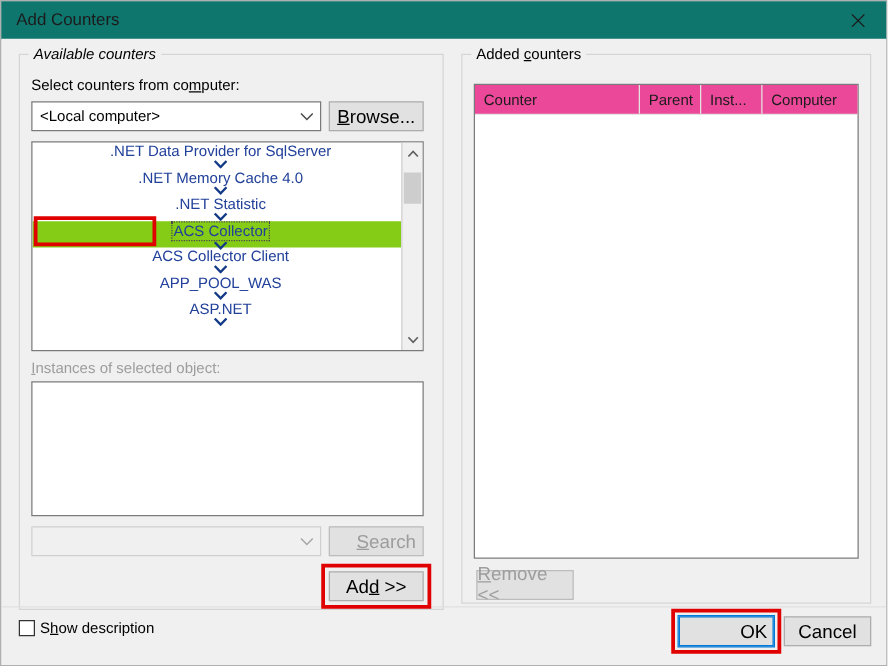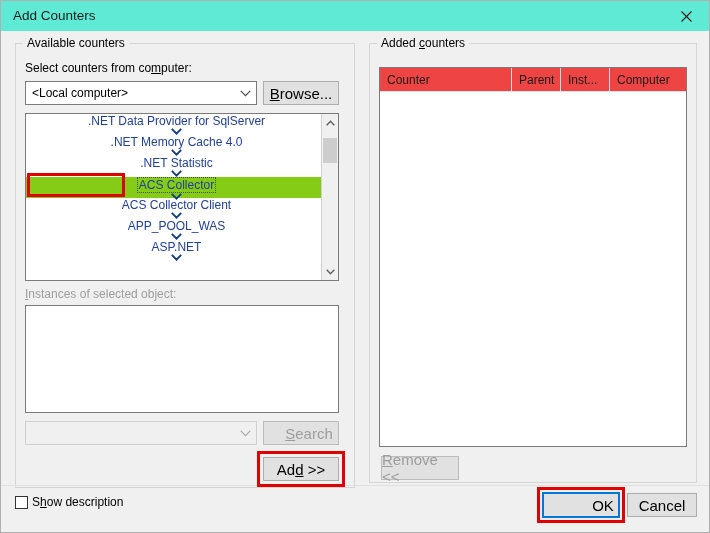--- a/index.html
+++ b/index.html
@@ -24,21 +24,21 @@
     border: 1px solid #b0b0b0;
     background: #f0f0f0;
   }
 
   
   .titlebar {
     position: absolute;
     left: 0; top: 0;
     width: 708px;
     height: 30px;
-    background: #5eead4;
+    background: #0f766e;
     border-bottom: 1px solid #f0f0f0;
   }
   .titlebar-text {
     position: absolute;
     left: 12px;
     top: 7px;
     font-size: 13.5px;
     color: #1b1b1b;
     white-space: nowrap;
   }
@@ -66,21 +66,21 @@
     padding: 0 4px;
     font-size: 12px;
     color: #000;
     white-space: nowrap;
     line-height: 12px;
   }
   .group-legend u { text-decoration: underline; }
 
   
   #avail-group { left: 14px; top: 42px; width: 340px; height: 445px; }
-  #avail-legend { left: 22px; top: 36px; }
+  #avail-legend { left: 22px; top: 36px; font-style: italic; }
 
   .lbl {
     position: absolute;
     font-size: 12px;
     color: #000;
     white-space: nowrap;
   }
   .lbl.disabled { color: #9d9d9d; }
   .lbl u { text-decoration: underline; }
 
@@ -240,21 +240,21 @@
     left: 378px; top: 66px;
     width: 308px; height: 380px;
     box-sizing: border-box;
     border: 1px solid #7a7a7a;
     background: #ffffff;
   }
   .thead {
     position: relative;
     height: 23px;
     border-bottom: 1px solid #e3e3e3;
-    background: #ef4444;
+    background: #ec4899;
     display: flex;
   }
   .th {
     position: relative;
     font-size: 12px;
     color: #1b1b1b;
     display: flex;
     align-items: center;
     padding-left: 7px;
     box-sizing: border-box;

